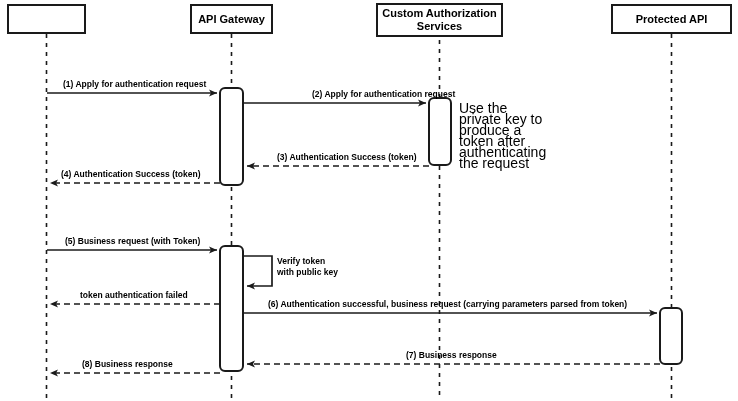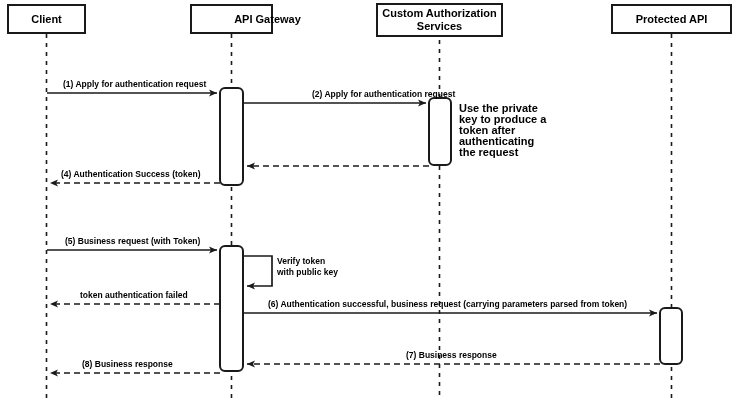--- a/index.html
+++ b/index.html
@@ -40,22 +40,22 @@
   .msg-label {
     position: absolute;
     font-size: 8.5px;
     font-weight: bold;
     color: #000;
     white-space: nowrap;
     line-height: 10px;
   }
   .note-label {
     position: absolute;
-    font-size: 11px;
-    font-weight: bold;
+    font-size: 14px;
+    font-weight: normal;
     color: #000;
     line-height: 11px;
     width: 92px;
   }
   .self-label {
     position: absolute;
     font-size: 8.5px;
     font-weight: bold;
     color: #000;
     line-height: 11px;
@@ -115,32 +115,32 @@
       <line x1="220" y1="304" x2="50" y2="304" stroke-dasharray="6,4" marker-end="url(#arrowFilled)"></line>
 
       <line x1="243" y1="313" x2="657" y2="313" marker-end="url(#arrowFilled)"></line>
 
       <line x1="660" y1="364" x2="247" y2="364" stroke-dasharray="6,4" marker-end="url(#arrowFilled)"></line>
 
       <line x1="220" y1="373" x2="50" y2="373" stroke-dasharray="6,4" marker-end="url(#arrowFilled)"></line>
     </g>
   </svg>
 
-  <div class="participant-label" style="left:8px; top:5px; width:77px; height:28px;">Client</div>
 
-  <div class="participant-label" style="left:191px; top:5px; width:81px; height:28px;margin-left:36px;">API Gateway</div>
+  <div class="participant-label" style="left:191px; top:5px; width:81px; height:28px;">API Gateway</div>
 
   <div class="participant-label" style="left:612px; top:5px; width:119px; height:28px;">Protected API</div>
 
   <div class="participant-label" style="left:377px; top:4px; width:125px; height:32px;">Custom Authorization Services</div>
 
   <div class="msg-label" style="left:63px; top:79px;">(1) Apply for authentication request</div>
 
   <div class="msg-label" style="left:268px; top:89px;padding-left:44px;">(2) Apply for authentication request</div>
 
+  <div class="msg-label" style="left:277px; top:152px;">(3) Authentication Success (token)</div>
 
   <div class="msg-label" style="left:61px; top:169px;">(4) Authentication Success (token)</div>
 
   <div class="msg-label" style="left:65px; top:236px;">(5) Business request (with Token)</div>
 
   <div class="self-label" style="left:277px; top:256px;">
     <div>Verify token</div>
     <div>with public key</div>
   </div>
 

